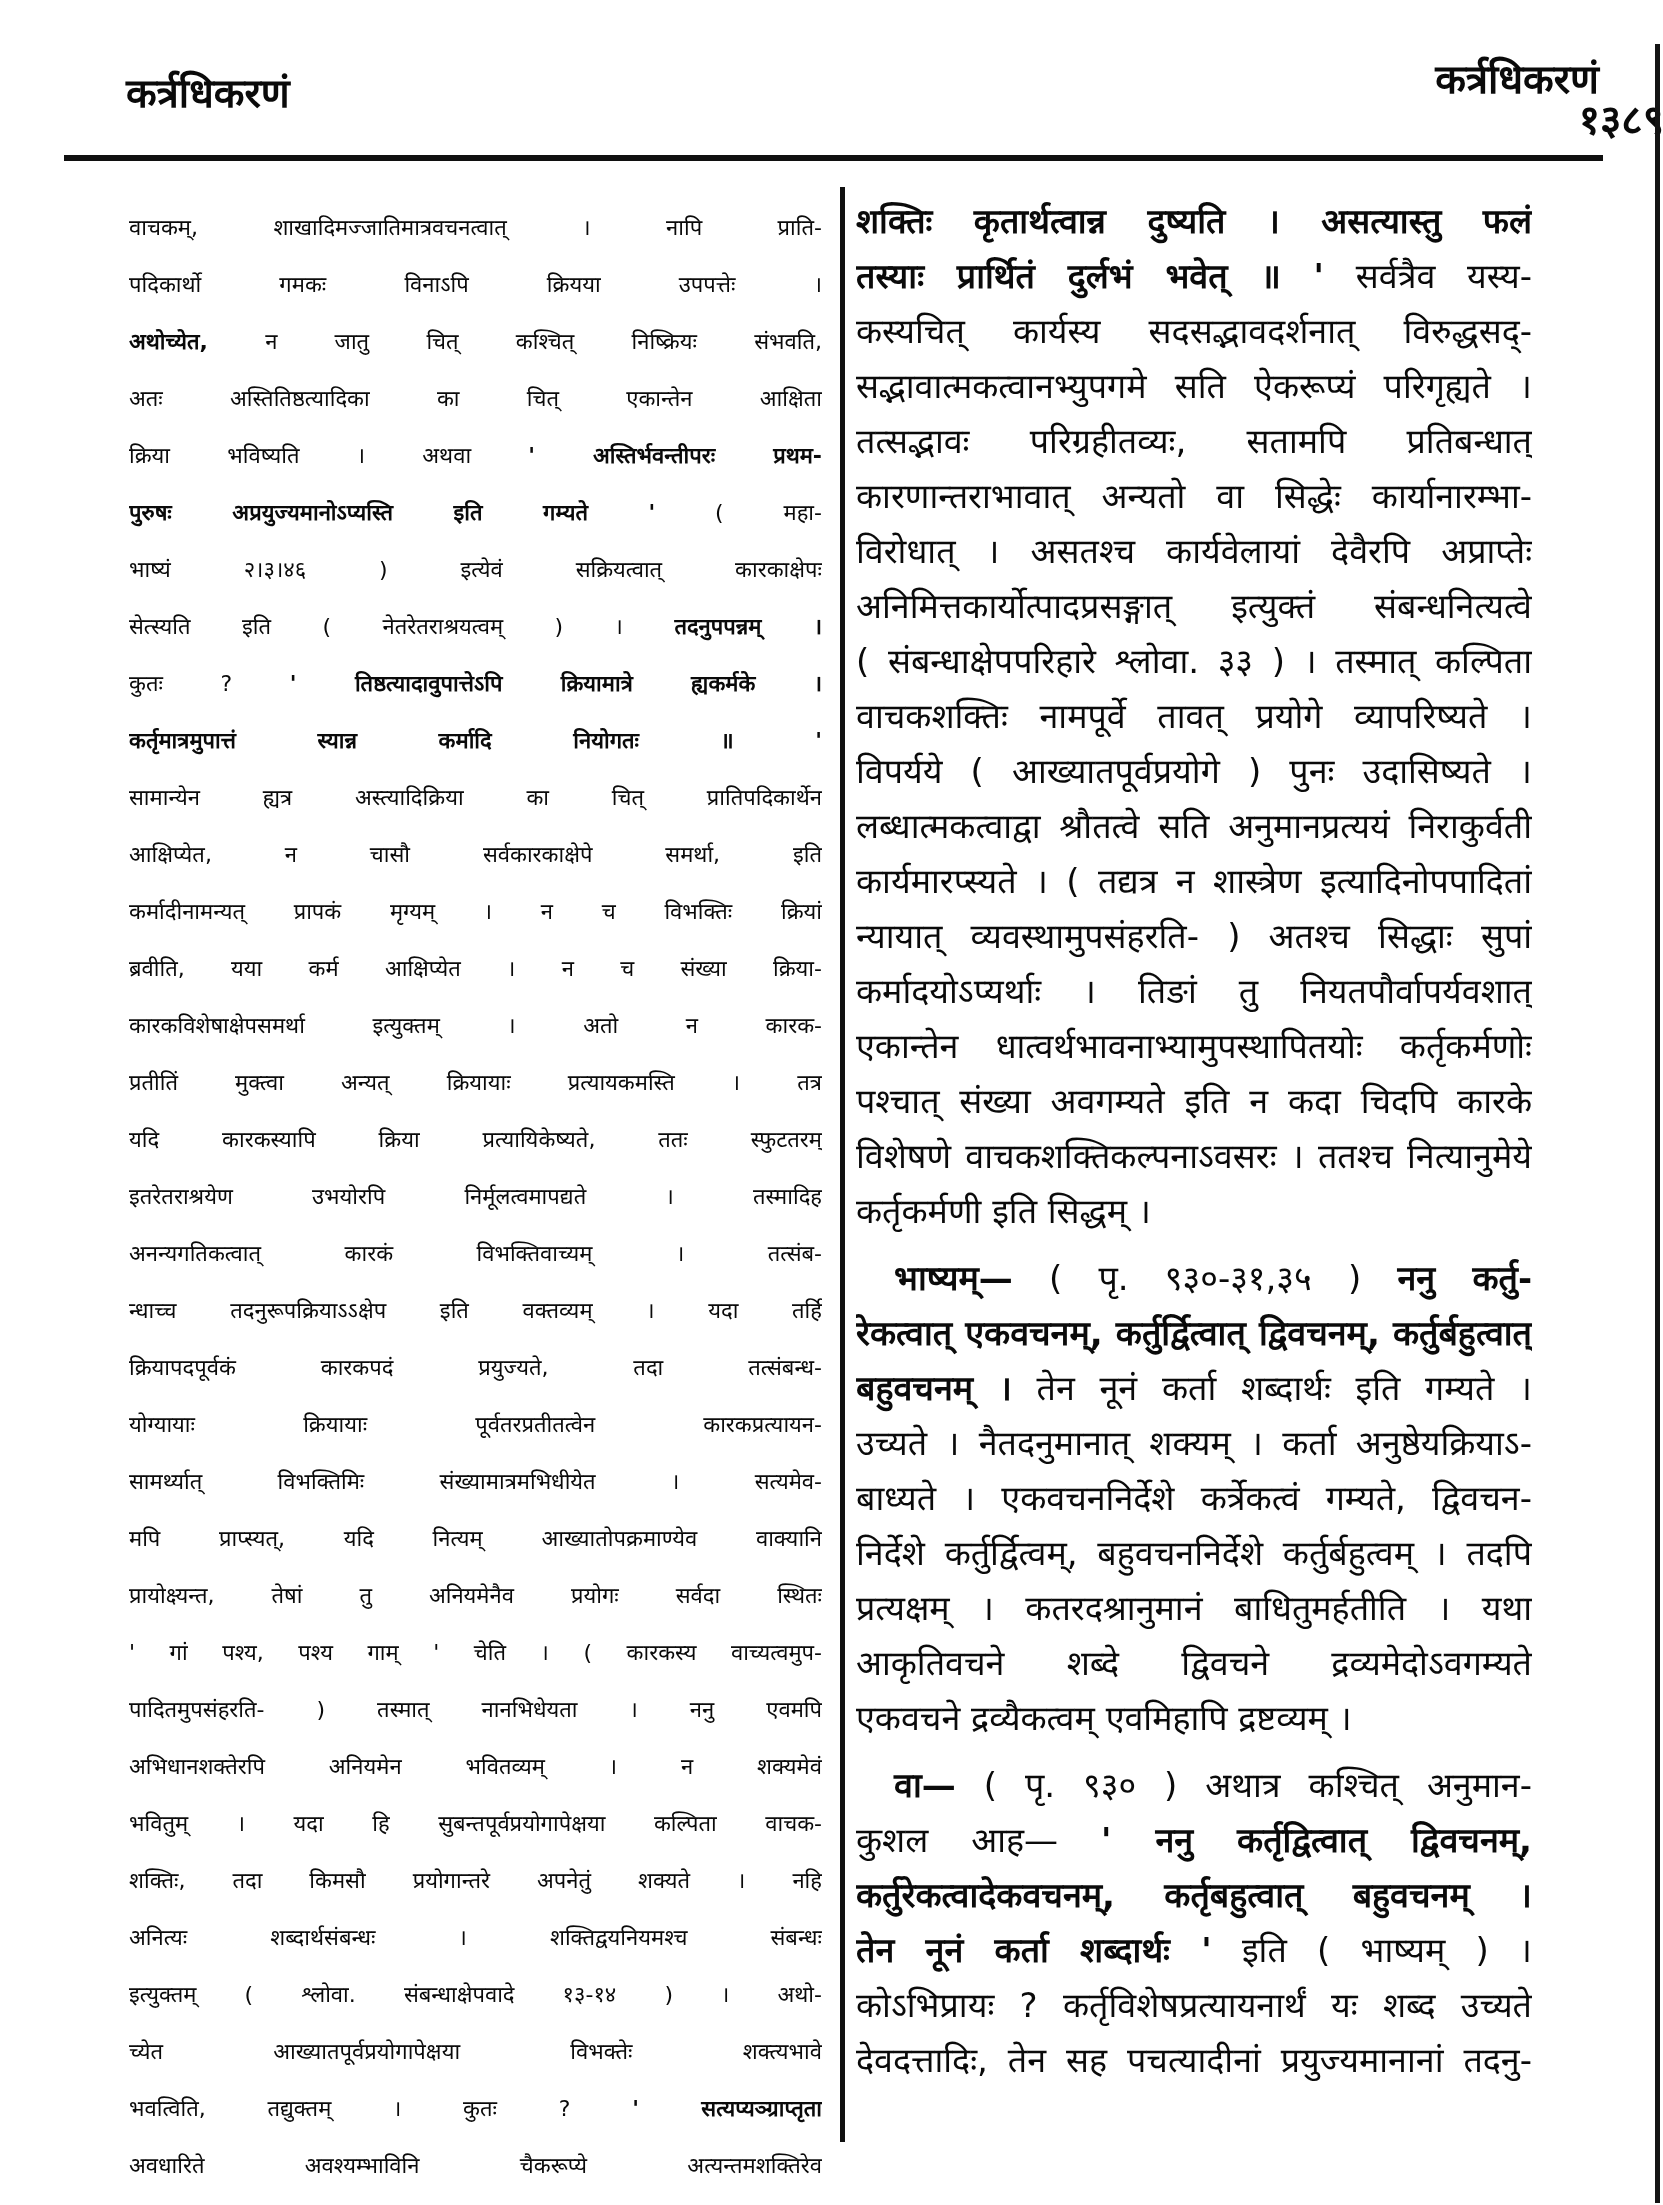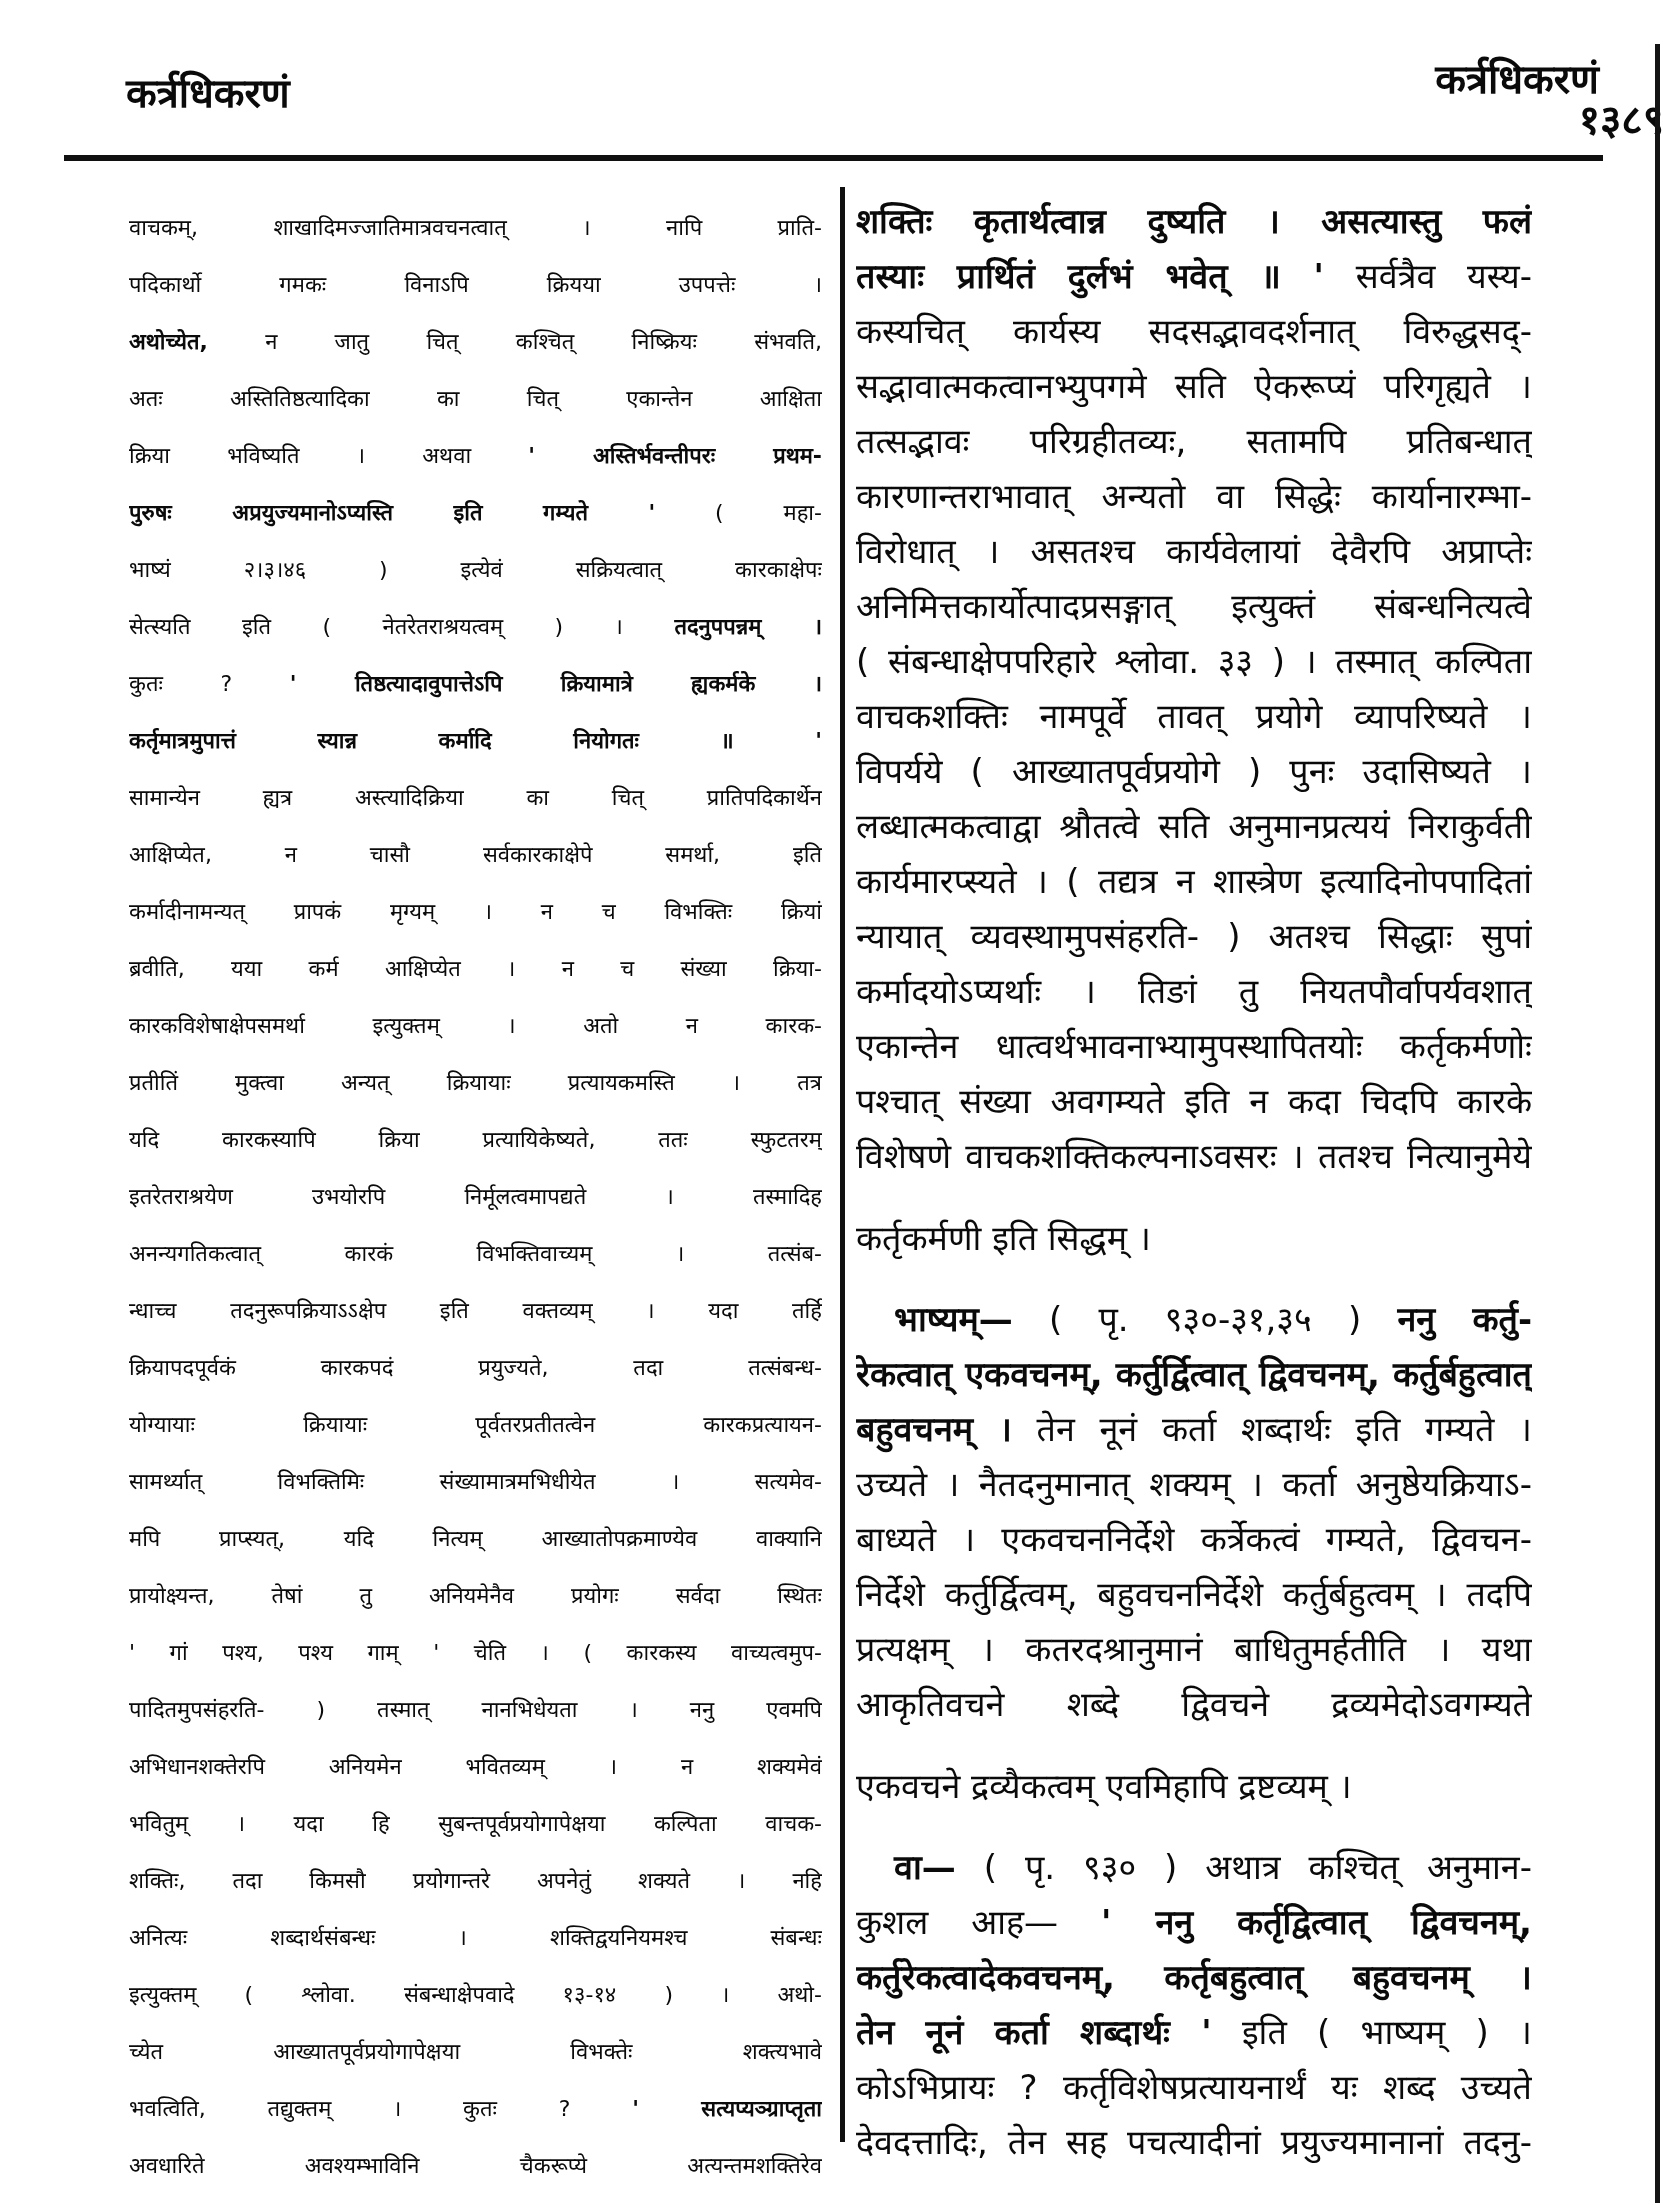--- a/index.html
+++ b/index.html
@@ -23,23 +23,23 @@
   .col-right{left:856px;top:194px;width:676px;}
   .line{
     text-align:justify;
     text-align-last:justify;
     overflow:hidden;
     white-space:normal;
   }
   .col-left  .line{height:57px;line-height:57px;font-size:22px;}
   .col-right .line{height:55px;line-height:55px;font-size:34px;}
   .b{font-weight:bold;}
-  .nj{text-align-last:left;margin-top:27px;}
+  .nj{text-align-last:left;}
   .ind{text-indent:38px;}
-  .gap{margin-top:26px;}
+  .gap{margin-top:12px;}
 </style>
 </head>
 <body>
 
 <div>
   <div class="h-item h-left">कर्त्रधिकरणं</div>
   <div class="h-item h-center">१३८९</div>
   <div class="h-item h-right">कर्त्रधिकरणं</div>
 </div>
 

